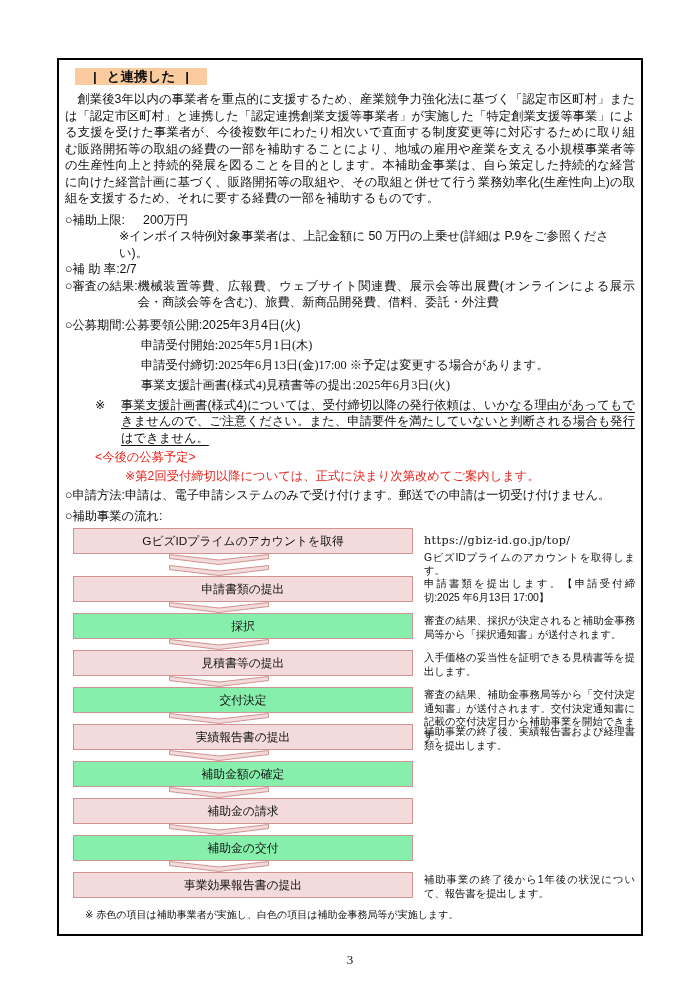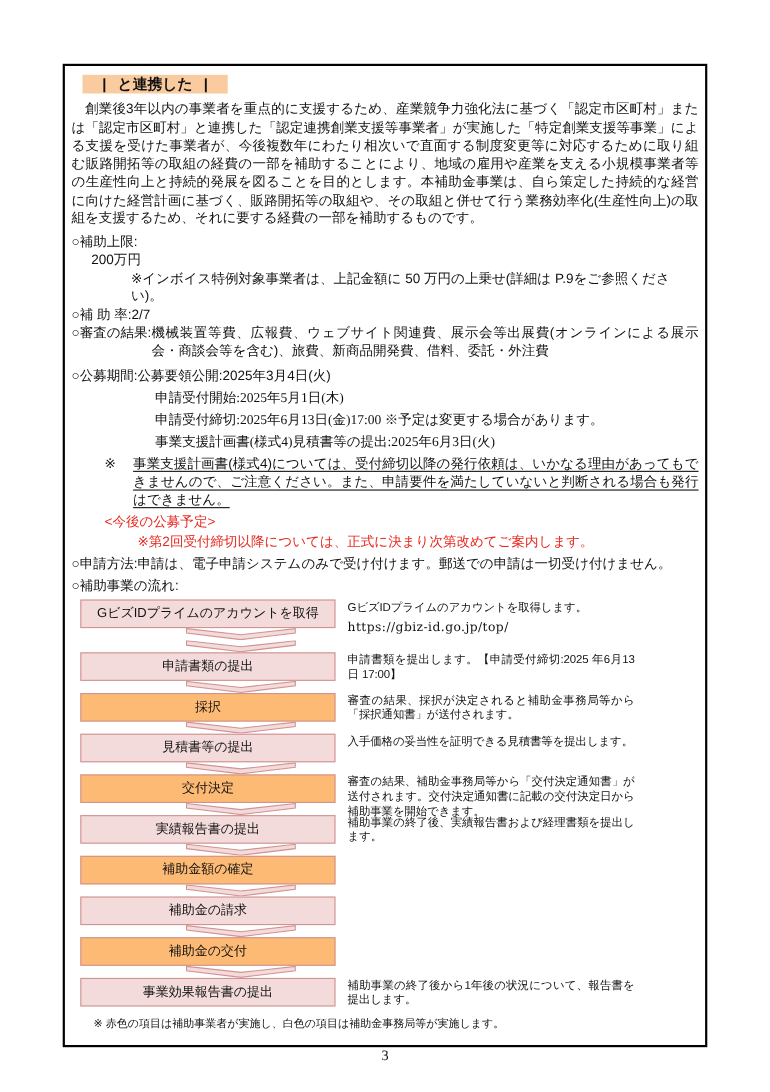--- a/index.html
+++ b/index.html
@@ -18,46 +18,46 @@
   }
   .content-box{
     position:absolute;left:57px;top:58px;width:586px;min-height:857px;
     border:2px solid #000;padding:6px 6px 10px 6px;background:#fff;
   }
   .section-title{margin:2px 0 5px 10px;font-weight:bold;font-size:13.5px;line-height:18px;}
   .section-title .hl{background:var(--highlight);padding:1px 8px;}
   .section-title .bar{margin:0 10px;font-weight:bold;}
   .intro{margin:3px 0 5px 0;text-indent:12.3px;text-align:justify;}
   .line{margin:0;}
-  .pair{display:flex;flex-direction:column;}
+  .pair{display:flex;}
   .pair .gap{margin-left:18px;}
   .indent54{padding-left:54px;}
   .hang{display:flex;}
   .hang .lab{white-space:nowrap;flex:none;}
   .hang .val{flex:1;text-align:justify;}
   .schedule{margin-top:6px;}
   .schedule > div{margin-bottom:3.5px;}
   .schedule .sub{padding-left:76px;font-family:Liberation Serif, serif;}
   .warning{display:flex;margin:2px 0 0 30px;}
   .warning .marker{width:26px;flex:none;}
   .warning .wtext{text-decoration:underline;text-underline-offset:2.5px;text-align:justify;}
   .red{color:var(--red);}
   .future-head{margin:3px 0 0 30px;}
   .future-note{margin:2px 0 2px 60px;}
   .method-line{margin-top:3px;}
   .flow-label{margin:4px 0 4px 0;}
   #flow{margin-top:1px;}
   .flow-row{display:flex;align-items:flex-start;height:26px;}
   .flow-box{
-    width:232px;height:26px;margin-left:8px;flex:none;
+    width:340px;height:26px;margin-left:8px;flex:none;
     border:1px solid var(--boxborder);
     display:flex;align-items:center;justify-content:center;
   }
   .flow-box.pink{background:var(--boxpink);}
-  .flow-box.white{background:#fdba74;}
+  .flow-box.white{background:#86efac;}
   .flow-box span{font-size:11.8px;line-height:13px;}
   .flow-note{margin-left:11px;width:261px;font-size:10.4px;line-height:13.5px;letter-spacing:-0.1px;padding-top:1px;text-align:justify;}
   .note-line + .note-line{margin-top:3px;}
   .note-line.url{font-family:"DejaVu Serif","Liberation Serif",serif;font-size:11.2px;letter-spacing:0.4px;margin-top:5px;}
   .arrow-row{height:11px;}
   .arrow-row svg{display:block;margin-left:104px;}
   .footnote{margin:9px 0 0 20px;font-size:10px;}
   .page-number{position:absolute;left:0;right:0;top:952px;text-align:center;font-size:13px;font-family:"Liberation Serif","DejaVu Serif",serif;}
 </style>
 </head>
@@ -105,22 +105,22 @@
   <div class="line method-line">○申請方法:申請は、電子申請システムのみで受け付けます。郵送での申請は一切受け付けません。</div>
 
   <div class="line flow-label">○補助事業の流れ:</div>
 
   <div id="flow">
       <div class="flow-row">
         <div class="flow-box pink">
           <span>GビズIDプライムのアカウントを取得</span>
         </div>
         <div class="flow-note">
+          <div class="note-line url">https://gbiz-id.go.jp/top/</div>
           <div class="note-line">GビズIDプライムのアカウントを取得します。</div>
-          <div class="note-line url">https://gbiz-id.go.jp/top/</div>
         </div>
       </div>
       <div class="arrow-row">
         <svg width="100" height="11" viewBox="0 0 100 11">
           <polygon points="0.5,0.5 50,6 99.5,0.5 99.5,4.5 50,10.5 0.5,4.5" fill="#f2dbda" stroke="#d09391" stroke-width="1"></polygon>
         </svg>
       </div>
       <div class="arrow-row">
         <svg width="100" height="11" viewBox="0 0 100 11">
           <polygon points="0.5,0.5 50,6 99.5,0.5 99.5,4.5 50,10.5 0.5,4.5" fill="#f2dbda" stroke="#d09391" stroke-width="1"></polygon>

